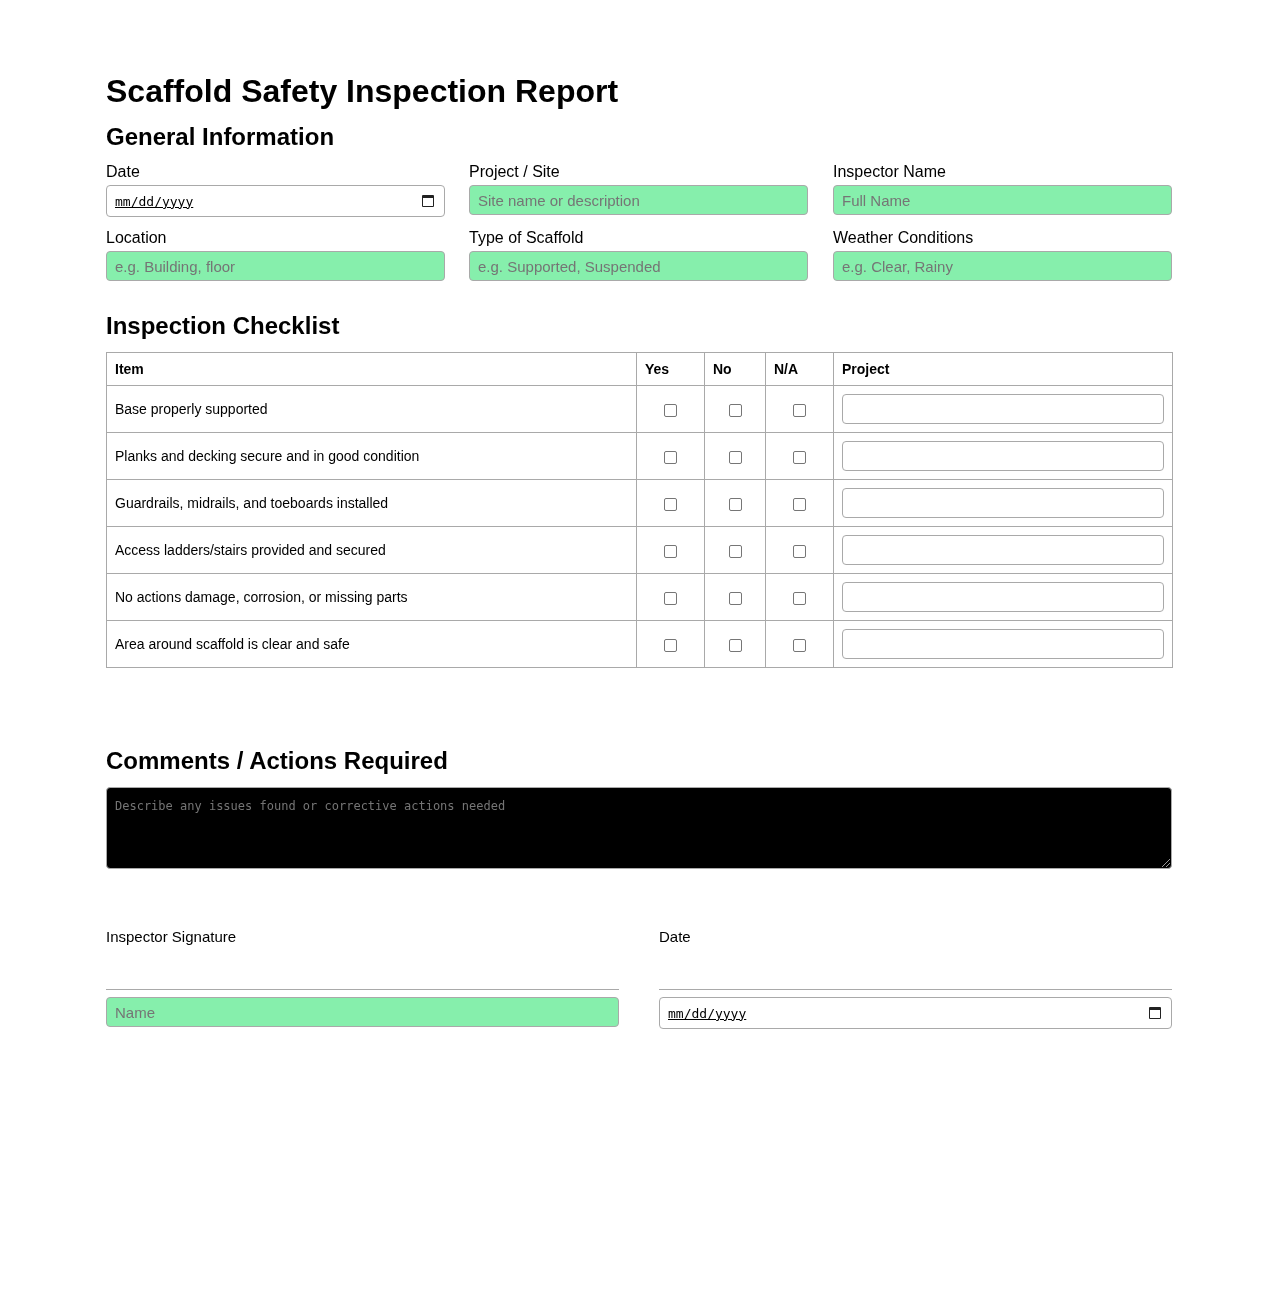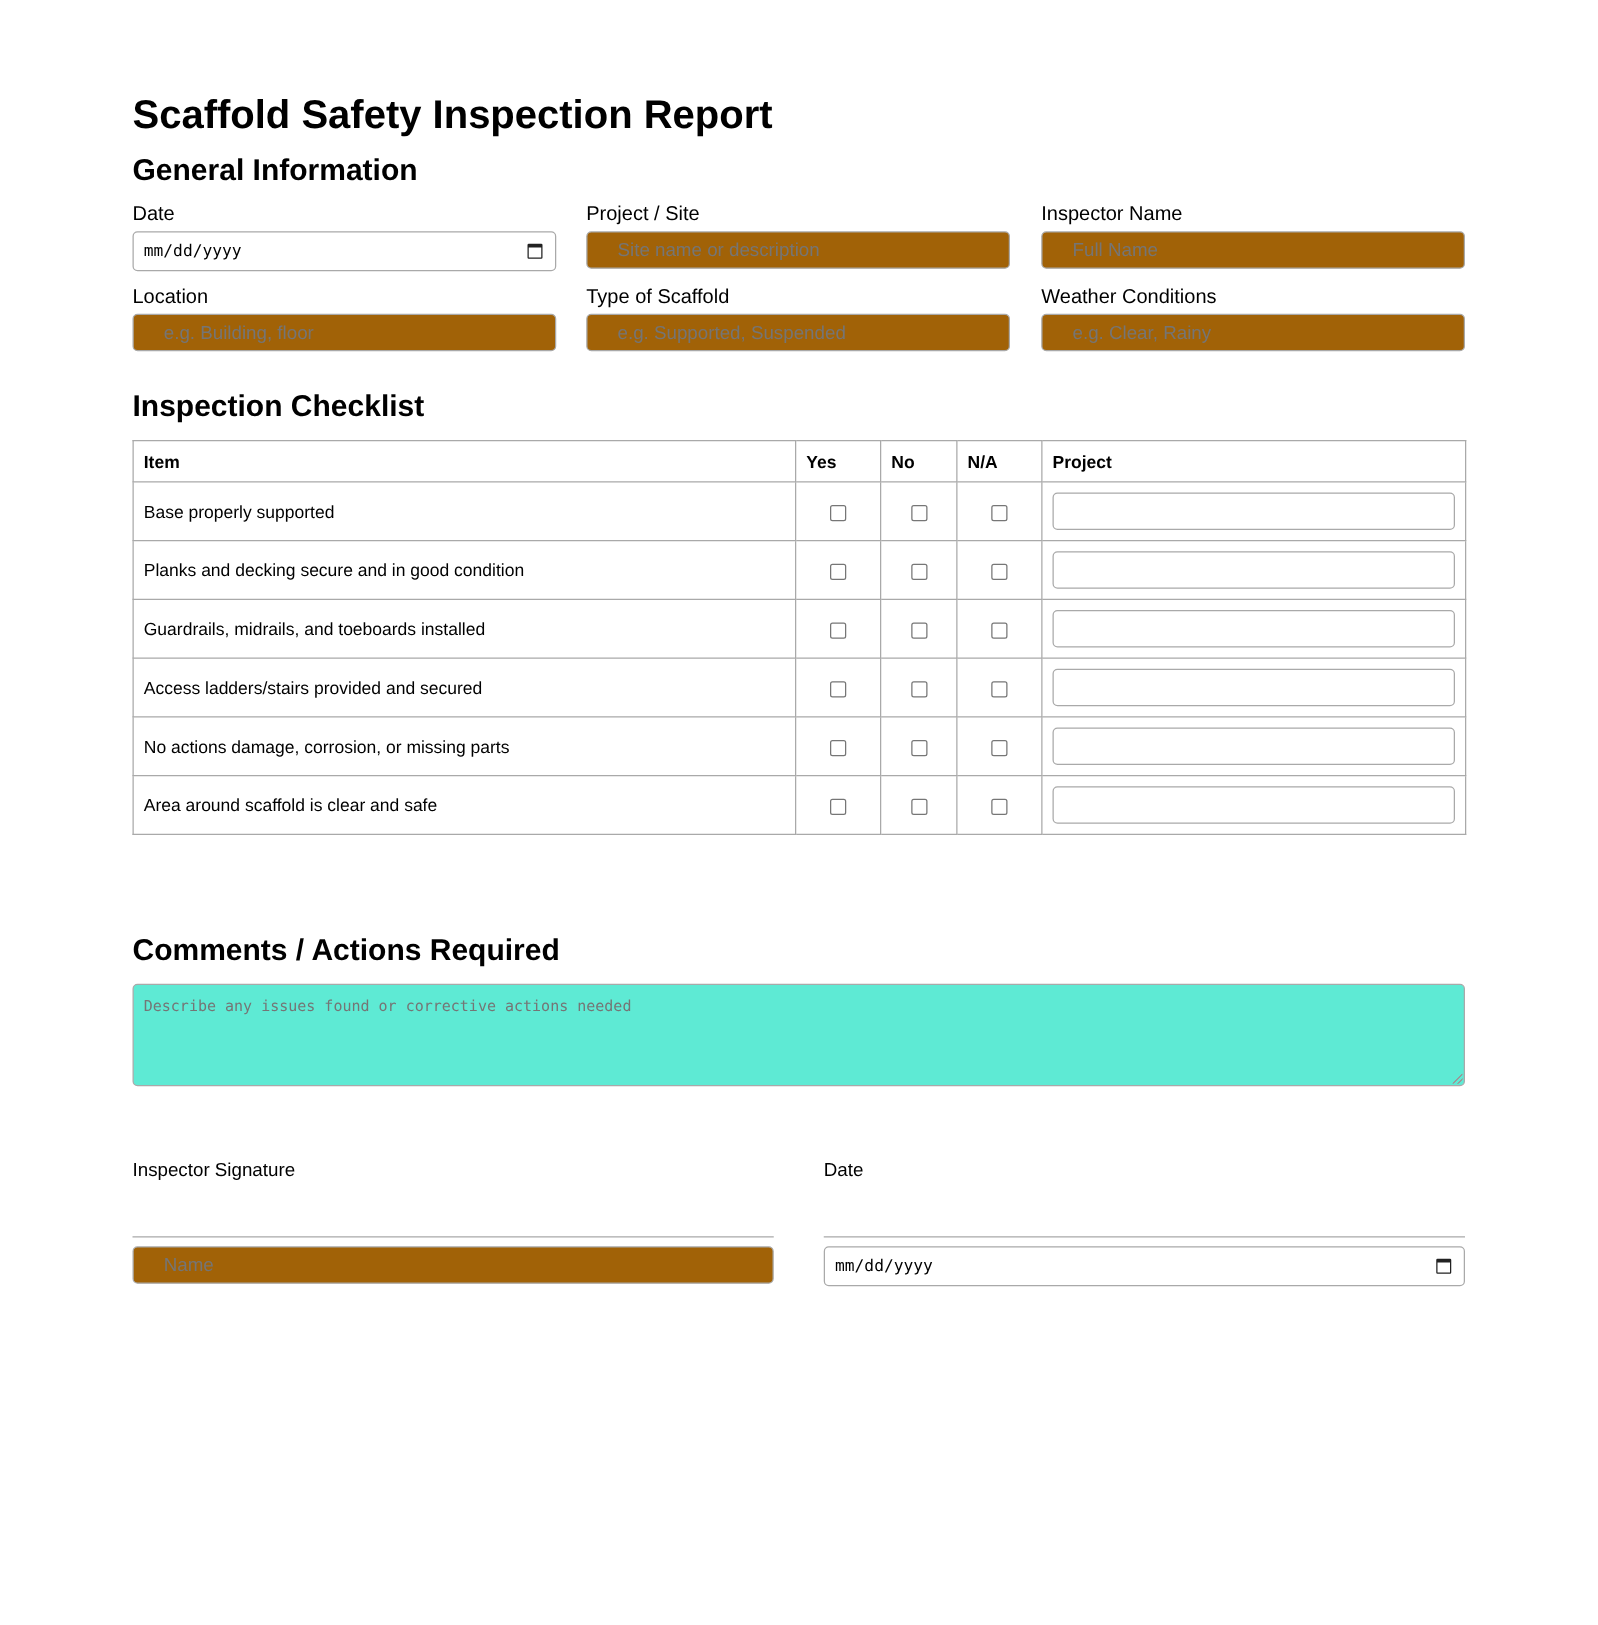--- a/index.html
+++ b/index.html
@@ -18,29 +18,30 @@
       position: absolute; left: 0; margin: 0;
       font-size: 24px; font-weight: bold; line-height: 28px; white-space: nowrap;
     }
     .field { position: absolute; width: 339px; }
     .field label {
       display: block; font-size: 16px; line-height: 18px; margin-bottom: 4px;
     }
     .text-input {
       width: 100%; height: 30px;
       border: 1px solid #a9a9a9; border-radius: 4px;
-      padding: 0 24px; font-family: "Liberation Sans", sans-serif; font-size: 15px;
-      color: #000; background: #a16207; outline: none;
+      padding: 0 8px; font-family: "Liberation Sans", sans-serif; font-size: 15px;
+      color: #000; background: #86efac; outline: none;
     }
     .text-input::placeholder { color: #757575; }
     .date-input {
       width: 100%; height: 32px;
       border: 1px solid #a9a9a9; border-radius: 4px;
       padding: 0 8px; display: flex; align-items: center; justify-content: space-between;
       background: #fff;
+      text-decoration: underline;
     }
     .date-input .date-text {
       font-family: "DejaVu Sans Mono", monospace; font-size: 13px; color: #000;
       letter-spacing: 0px;
     }
     .cal-icon {
       width: 12px; height: 12px; border: 1.5px solid #222; border-top-width: 3px;
       border-radius: 1px; margin-right: 2px;
     }
     table.checklist {
@@ -58,21 +59,21 @@
       border: 1px solid #767676; border-radius: 2px; background: #fff;
       vertical-align: middle; cursor: pointer;
     }
     .comment-input {
       width: 100%; height: 30px;
       border: 1px solid #a9a9a9; border-radius: 4px; background: #fff;
       display: block;
     }
     .textarea {
       position: absolute; left: 0; top: 787px; width: 1066px; height: 82px;
-      border: 1px solid #a9a9a9; border-radius: 4px; background: #5eead4;
+      border: 1px solid #a9a9a9; border-radius: 4px; background: #000000;
       padding: 8px;
     }
     .textarea .ph {
       font-family: "DejaVu Sans Mono", monospace; font-size: 12px; color: #757575;
     }
     .resize-grip {
       position: absolute; right: 1px; bottom: 1px; width: 8px; height: 8px;
       background: linear-gradient(135deg, transparent 45%, #999 45%, #999 55%, transparent 55%, transparent 70%, #999 70%, #999 80%, transparent 80%);
     }
     .sig-col { position: absolute; top: 928px; width: 513px; }

